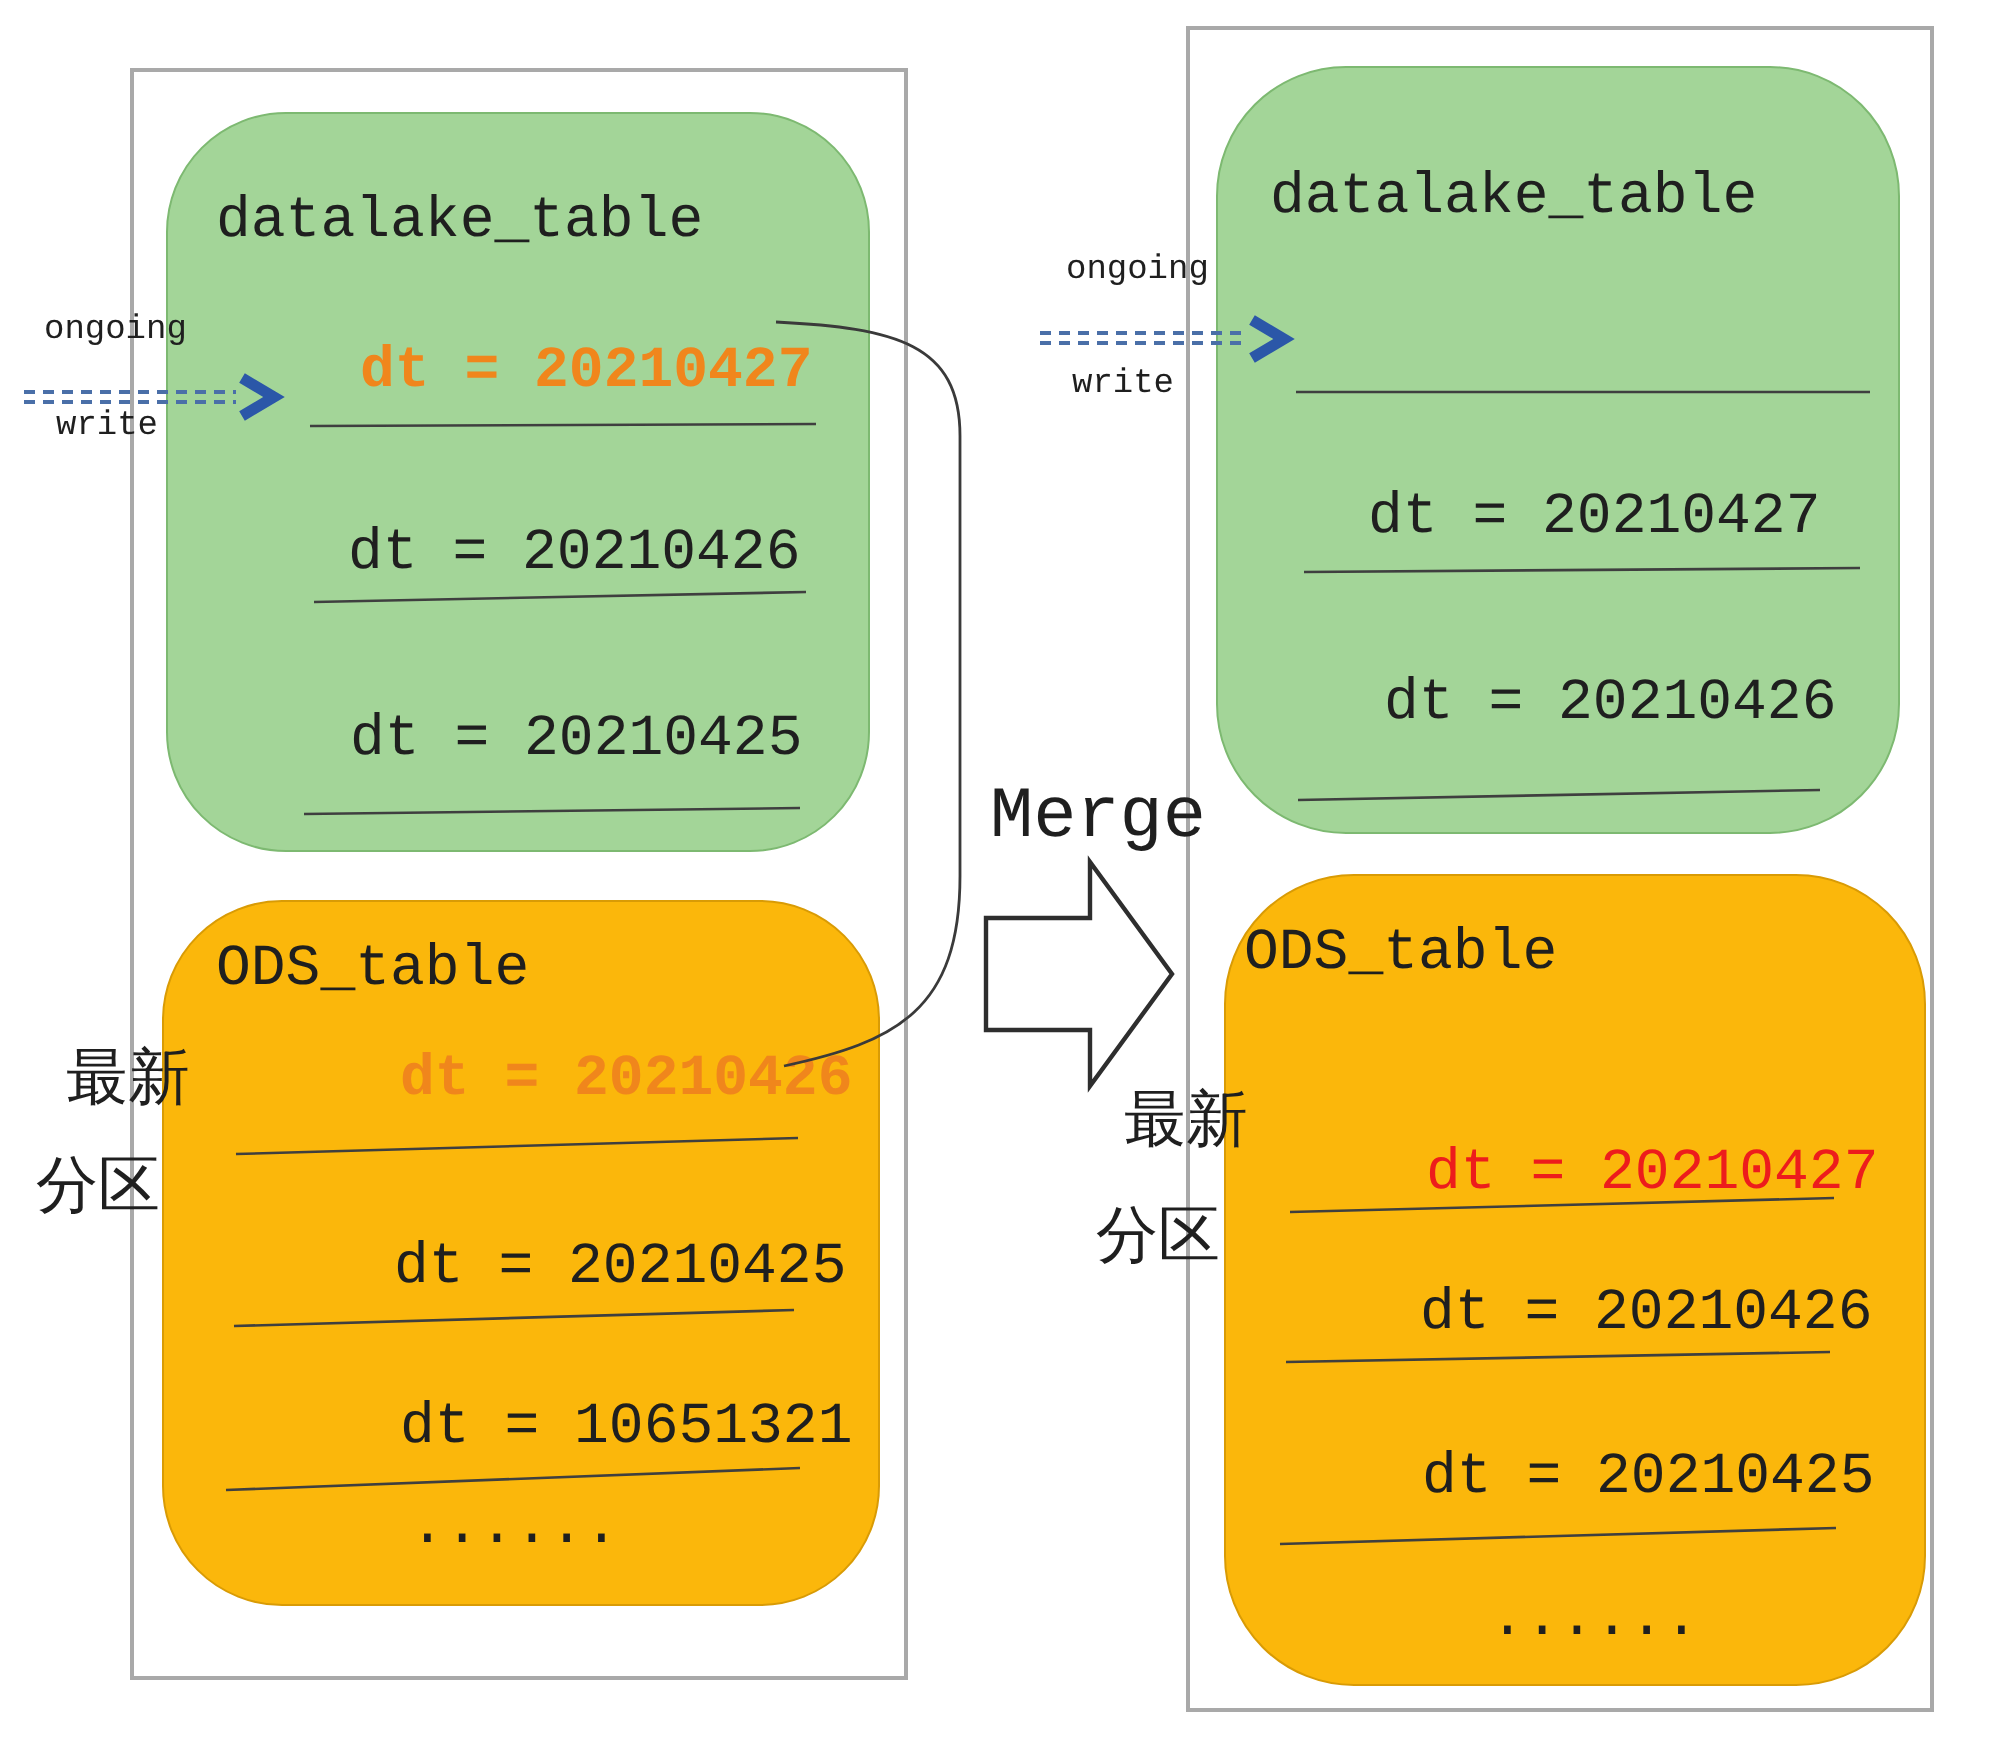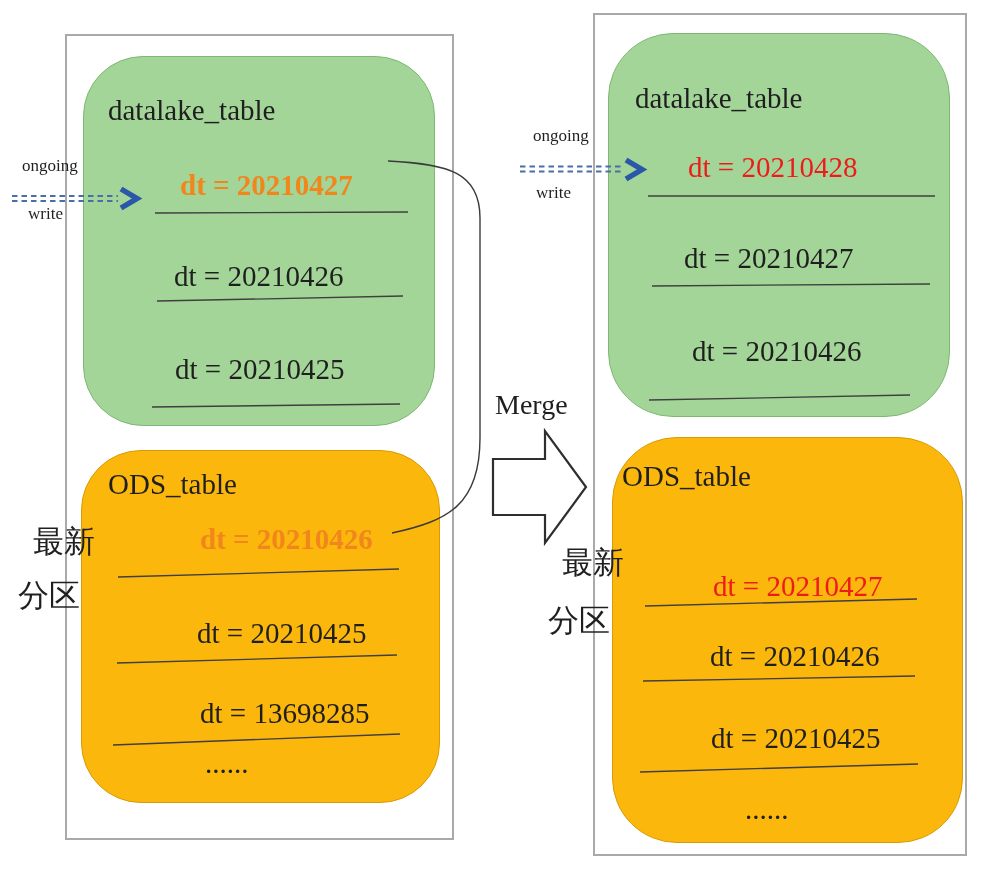--- a/index.html
+++ b/index.html
@@ -1,36 +1,36 @@
 <!DOCTYPE html>
 <html style="--green-fill: #a3d598; --orange-fill: #fbb70b; --highlight-orange: #f0861c; --highlight-red: #ed1c1c; --arrow-blue: #4a6fa8; --panel-border: #a9a9a9;"><head>
 <meta charset="utf-8">
 <style>
   html,body{margin:0;padding:0;background:#fff;}
   .canvas{
     position:relative;width:1003px;height:876px;background:#ffffff;overflow:hidden;
-    font-family:Liberation Serif, serif;color:#1f1f1f;
+    font-family:Liberation Mono, monospace;color:#1f1f1f;
   }
   .panel{
     position:absolute;border:2px solid var(--panel-border,#a9a9a9);background:transparent;box-sizing:border-box;
   }
   .box{position:absolute;box-sizing:border-box;}
   .box.green{
     background:var(--green-fill,#a3d598);
     border:1px solid #7db971;
     border-radius:60px;
   }
   .box.orange{
     background:var(--orange-fill,#fbb70b);
     border:1px solid #d99b05;
     border-radius:60px;
   }
   .t{position:absolute;line-height:1;white-space:nowrap;font-size:29px;}
   .fs27{font-size:17px;}
-  .fs28{font-size:28px;}
+  .fs28{font-size:36px;}
   .cn{font-size:31px;}
   .hl-orange{color:var(--highlight-orange,#f0861c);font-weight:bold;}
   .hl-red{color:var(--highlight-red,#ed1c1c);}
   svg.overlay{position:absolute;left:0;top:0;pointer-events:none;}
 </style>
 </head>
 <body>
 
 <div class="canvas">
 
@@ -43,25 +43,24 @@
   <div class="box orange" style="left:612px;top:437px;width:351px;height:406px;border-radius:65px;"></div>
 
   <div class="t" style="left:108px;top:96px;">datalake_table</div>
   <div class="t hl-orange" style="left:180px;top:171px;">dt = 20210427</div>
   <div class="t" style="left:174px;top:262px;">dt = 20210426</div>
   <div class="t" style="left:175px;top:355px;">dt = 20210425</div>
 
   <div class="t" style="left:108px;top:470px;">ODS_table</div>
   <div class="t hl-orange" style="left:200px;top:525px;">dt = 20210426</div>
   <div class="t" style="left:197px;top:619px;">dt = 20210425</div>
-  <div class="t" style="left:200px;top:699px;">dt = 13698285</div>
+  <div class="t" style="left:200px;top:699px;">dt = 10651321</div>
   <div class="t" style="left:205px;top:749px;">......</div>
 
   <div class="t" style="left:635px;top:84px;">datalake_table</div>
-  <div class="t hl-red" style="left:688px;top:153px;">dt = 20210428</div>
   <div class="t" style="left:684px;top:244px;">dt = 20210427</div>
   <div class="t" style="left:692px;top:337px;">dt = 20210426</div>
 
   <div class="t" style="left:622px;top:462px;">ODS_table</div>
   <div class="t hl-red" style="left:713px;top:572px;">dt = 20210427</div>
   <div class="t" style="left:710px;top:642px;">dt = 20210426</div>
   <div class="t" style="left:711px;top:724px;">dt = 20210425</div>
   <div class="t" style="left:745px;top:795px;">......</div>
 
   <div class="t fs27" style="left:22px;top:157px;">ongoing</div>

